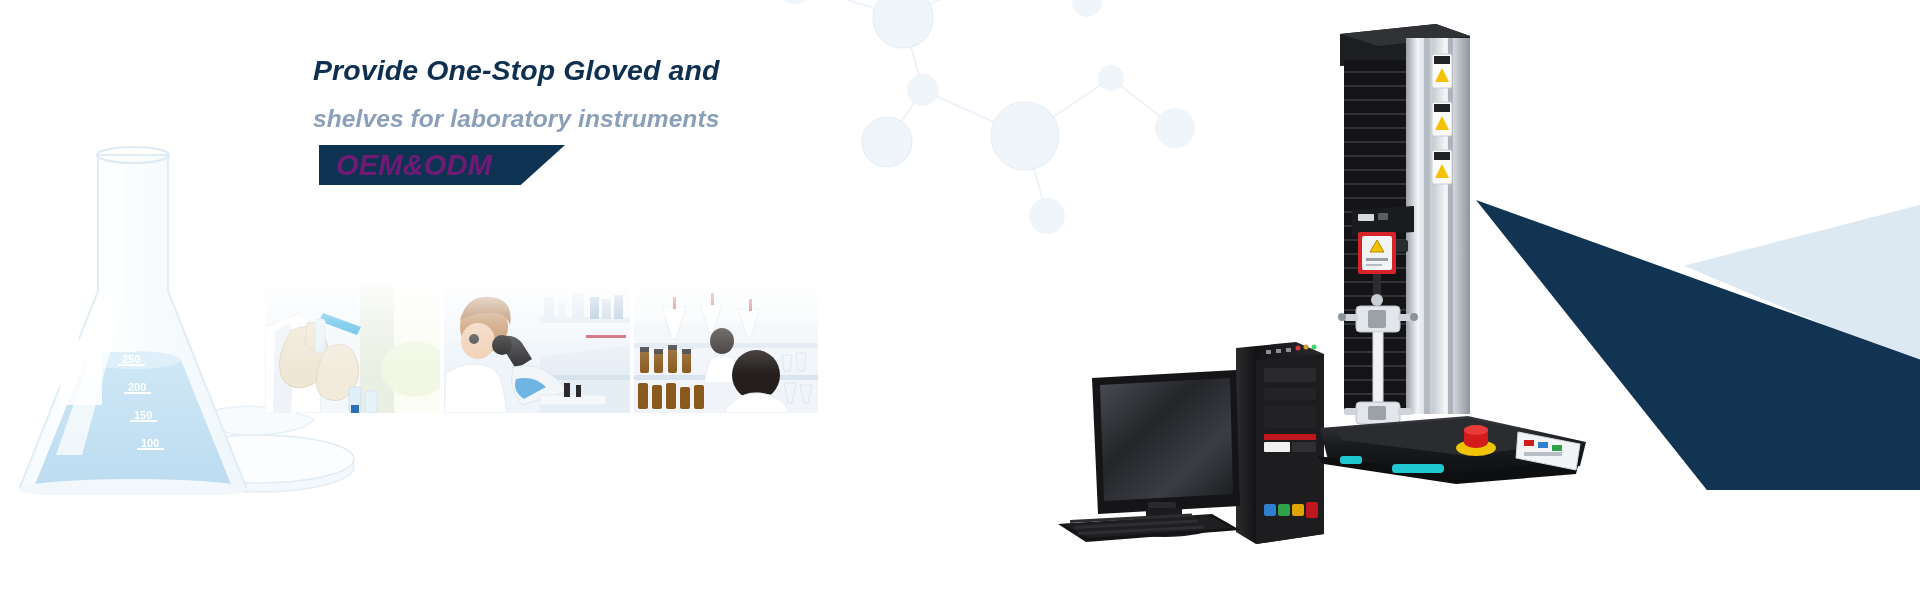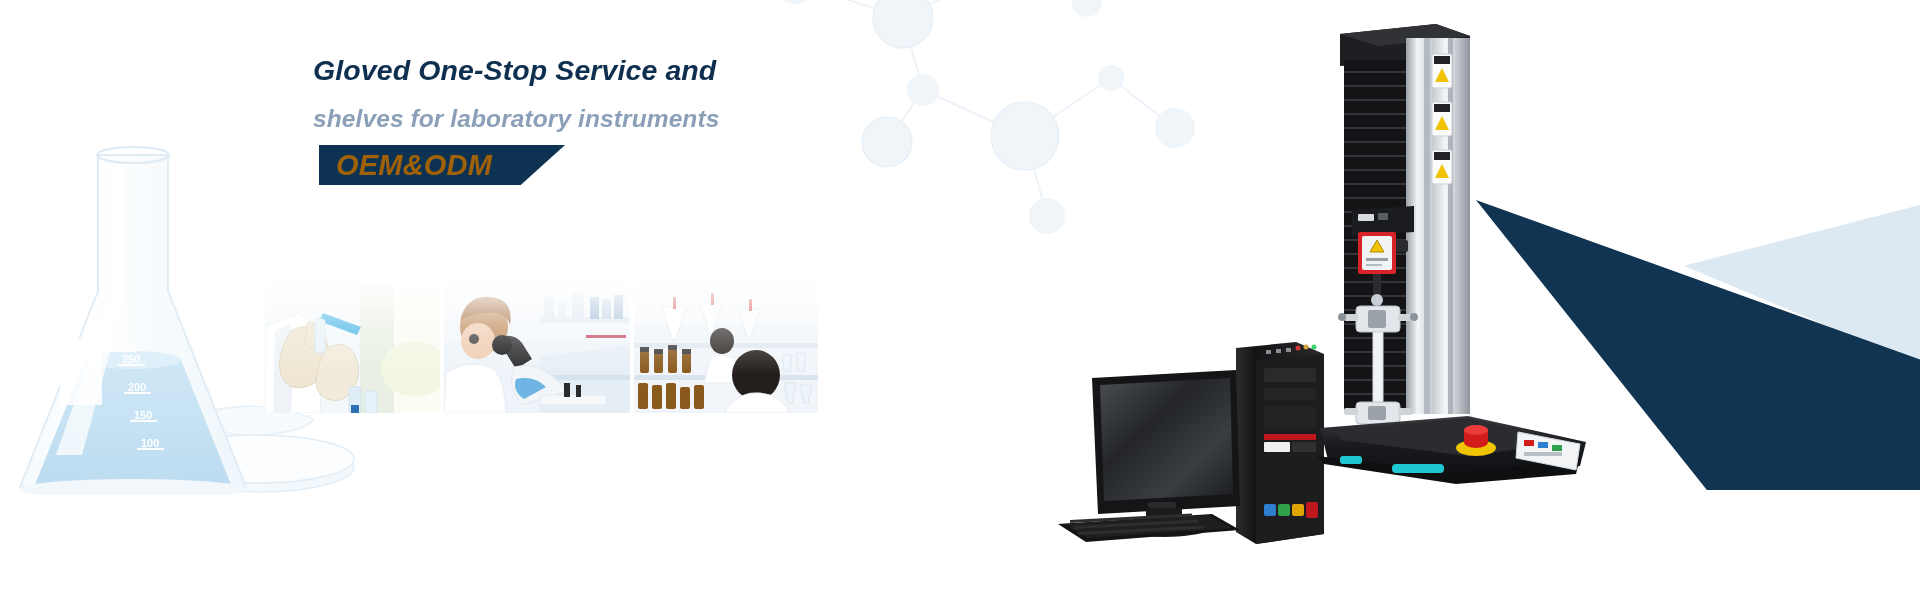--- a/index.html
+++ b/index.html
@@ -70,21 +70,21 @@
     background:#0e3352;
     clip-path:polygon(0 0, 100% 0, 82% 100%, 0 100%);
   }
   .badge-label{
     position:absolute;
     left:17px; top:50%;
     transform:translateY(-50%);
     font-size:29px;
     font-style:italic;
     font-weight:bold;
-    color:#a16207;
+    color:#701a75;
     letter-spacing:.2px;
     white-space:nowrap;
   }
 
   
   .photo-strip{
     position:absolute;
     left:265px; top:283px;
     width:553px; height:130px;
     display:flex;
@@ -222,21 +222,21 @@
           <text x="151" y="352">100</text>
           <text x="82" y="252" font-size="12">mL</text>
         </g>
 
         <ellipse cx="143" cy="394" rx="114" ry="10" fill="#f2f7fb"></ellipse>
       </g>
     </svg>
   </div>
 
   <div class="copy">
-    <div class="headline">Gloved One-Stop Service and</div>
+    <div class="headline">Provide One-Stop Gloved and</div>
     <div class="subhead">shelves for laboratory instruments</div>
     <div class="badge-wrap">
       <div class="badge-shape"></div>
       <div class="badge-label">OEM&amp;ODM</div>
     </div>
   </div>
 
   <div class="photo-strip">
 
     <div class="photo-cell p1">

